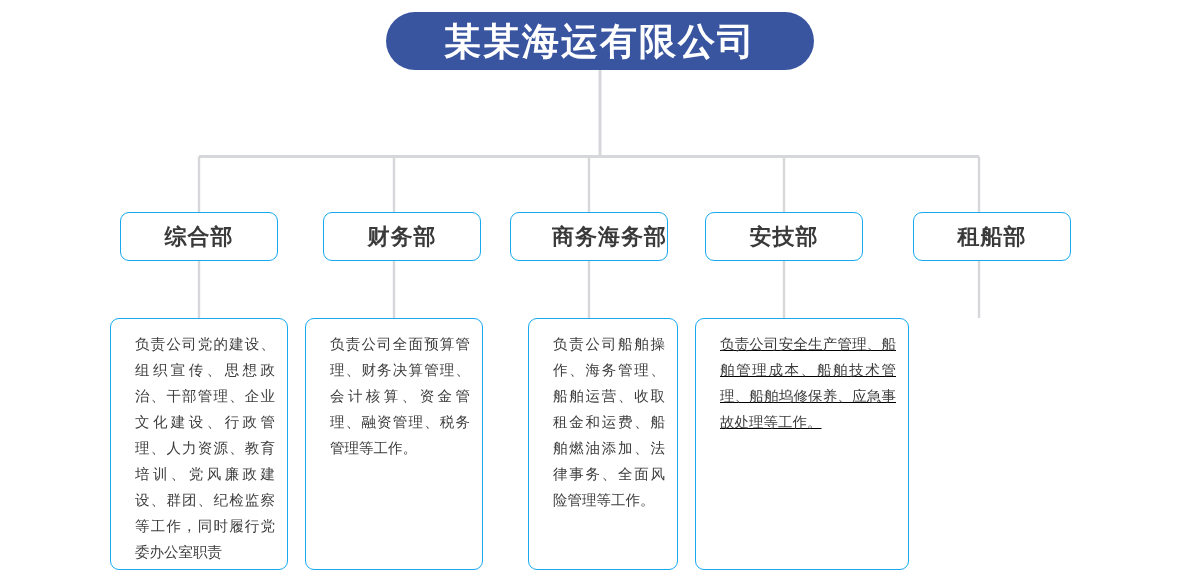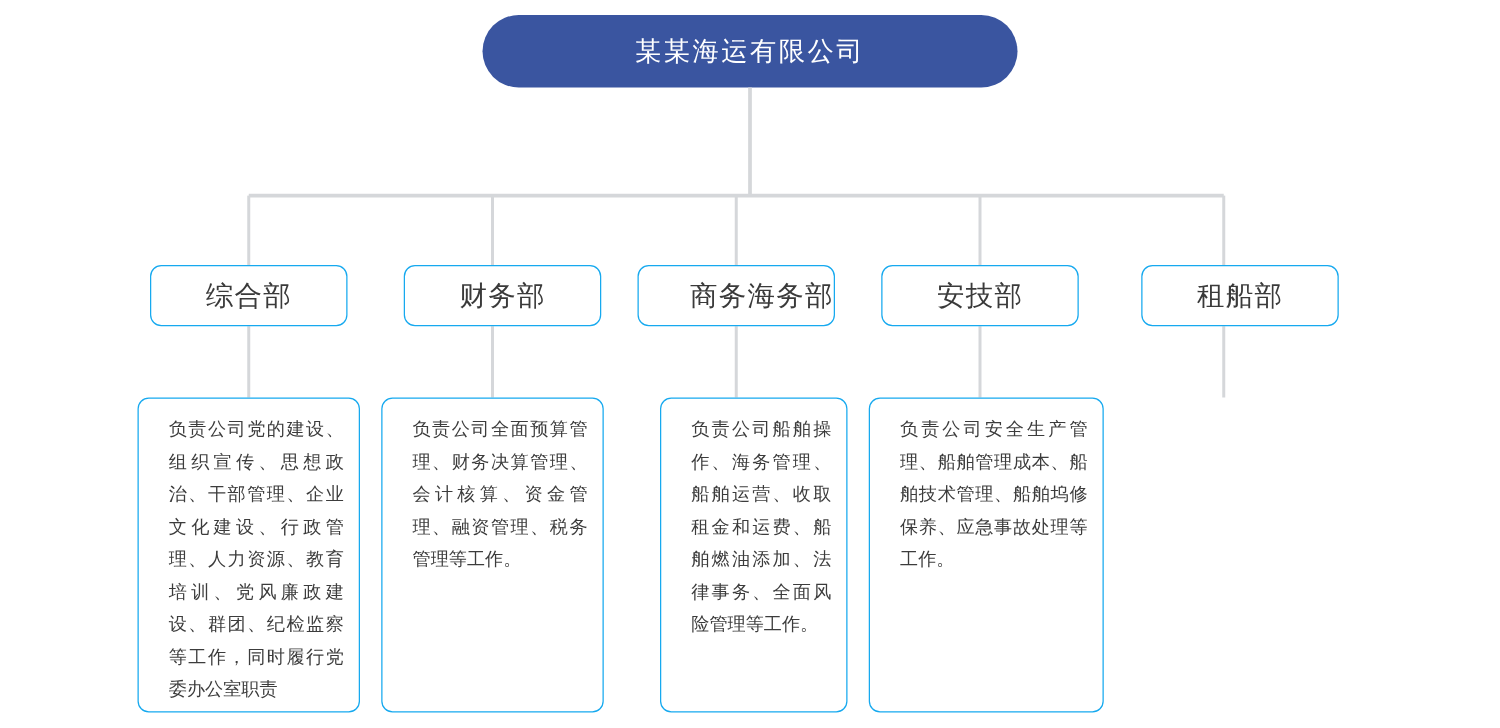--- a/index.html
+++ b/index.html
@@ -28,22 +28,22 @@
     height: 58px;
     background: #3a55a0;
     border-radius: 29px;
     display: flex;
     align-items: center;
     justify-content: center;
     box-sizing: border-box;
   }
   .title-pill .title-text {
     color: #ffffff;
-    font-size: 21px;
-    font-weight: normal;
+    font-size: 37px;
+    font-weight: bold;
     letter-spacing: 2px;
     line-height: 1;
     white-space: nowrap;
   }
 
   
   #connectors {
     position: absolute;
     left: 0;
     top: 0;
@@ -57,20 +57,21 @@
     position: absolute;
     top: 212px;
     height: 49px;
     border: 1.6px solid #16a9ef;
     border-radius: 9px;
     background: #ffffff;
     display: flex;
     align-items: center;
     justify-content: center;
     box-sizing: border-box;
+    font-weight: bold;
   }
   .dept-box .dept-label {
     font-size: 22px;
     color: #3a3a3a;
     letter-spacing: 1px;
     line-height: 1;
     white-space: nowrap;
   }
 
   
@@ -140,17 +141,17 @@
 
   <div class="desc-box" style="left:110px; width:178px;">
     <span class="desc-text">负责公司党的建设、组织宣传、思想政治、干部管理、企业文化建设、行政管理、人力资源、教育培训、党风廉政建设、群团、纪检监察等工作，同时履行党委办公室职责</span>
   </div>
   <div class="desc-box" style="left:305px; width:178px;">
     <span class="desc-text">负责公司全面预算管理、财务决算管理、会计核算、资金管理、融资管理、税务管理等工作。</span>
   </div>
   <div class="desc-box" style="left:528px; width:150px;">
     <span class="desc-text">负责公司船舶操作、海务管理、船舶运营、收取租金和运费、船舶燃油添加、法律事务、全面风险管理等工作。</span>
   </div>
-  <div class="desc-box" style="left:695px; width:188px;">
+  <div class="desc-box" style="left:695px; width:214px;text-decoration:underline;">
     <span class="desc-text">负责公司安全生产管理、船舶管理成本、船舶技术管理、船舶坞修保养、应急事故处理等工作。</span>
   </div>
 
 </div>
 
 </body></html>

